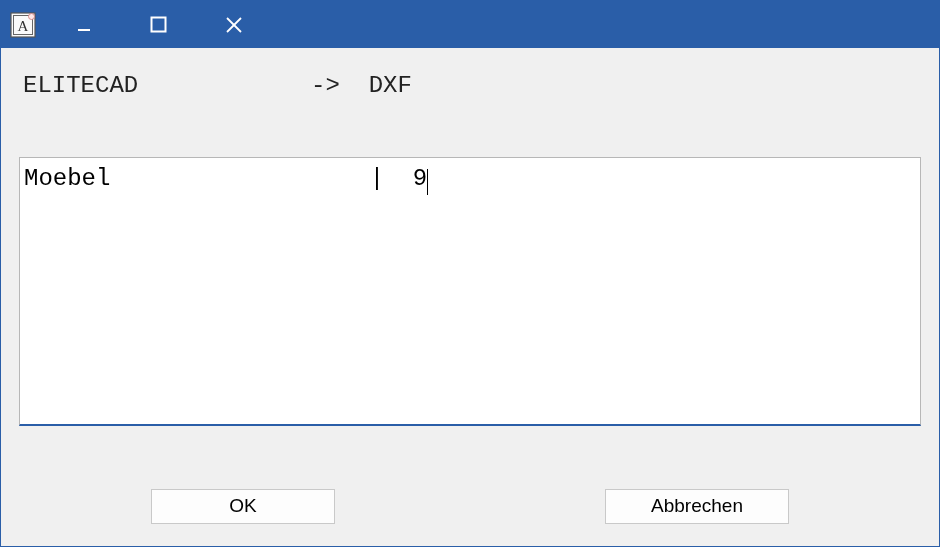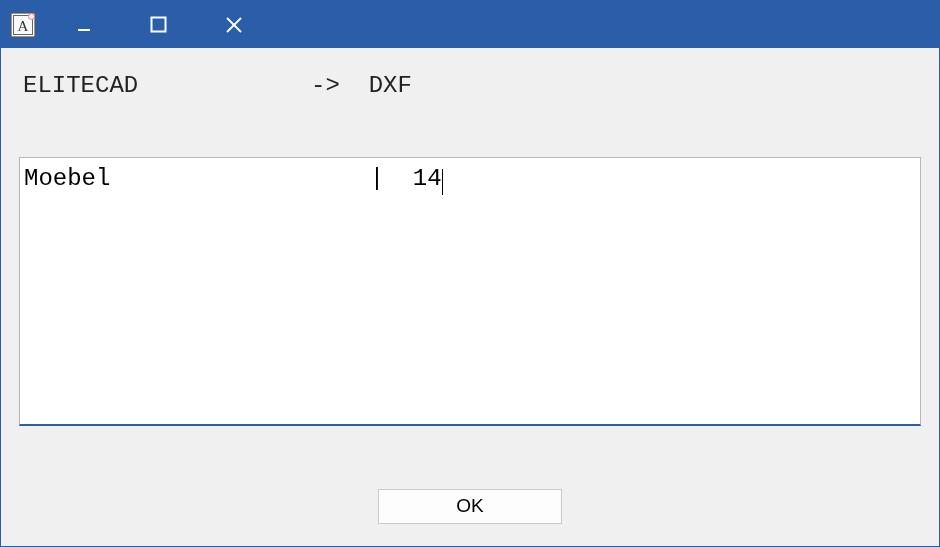--- a/index.html
+++ b/index.html
@@ -148,19 +148,20 @@
         <svg width="18" height="18" viewBox="0 0 18 18">
           <line x1="2" y1="2" x2="16" y2="16" stroke="#fff" stroke-width="1.8"></line>
           <line x1="16" y1="2" x2="2" y2="16" stroke="#fff" stroke-width="1.8"></line>
         </svg>
       </div>
     </div>
   </div>
 
   <div class="content">
     <div class="header-row">ELITECAD            -&gt;  DXF</div>
-    <div class="textarea-box"><span>Moebel                  |  14</span><span class="caret"></span></div>
+    <div class="textarea-box"><span>Moebel                  |  9</span><span class="caret"></span></div>
     <div class="button-row">
       <div class="dlg-btn">OK</div>
+      <div class="dlg-btn">Abbrechen</div>
     </div>
   </div>
 
 </div>
 
 </body></html>

